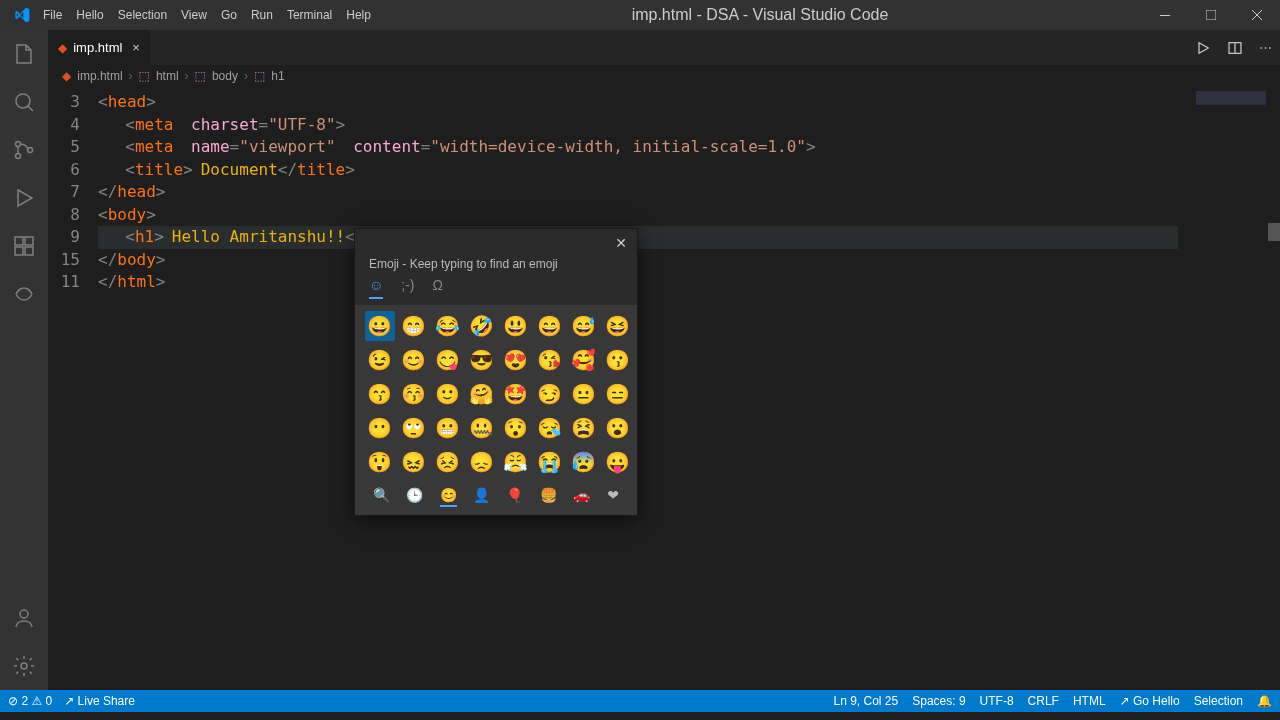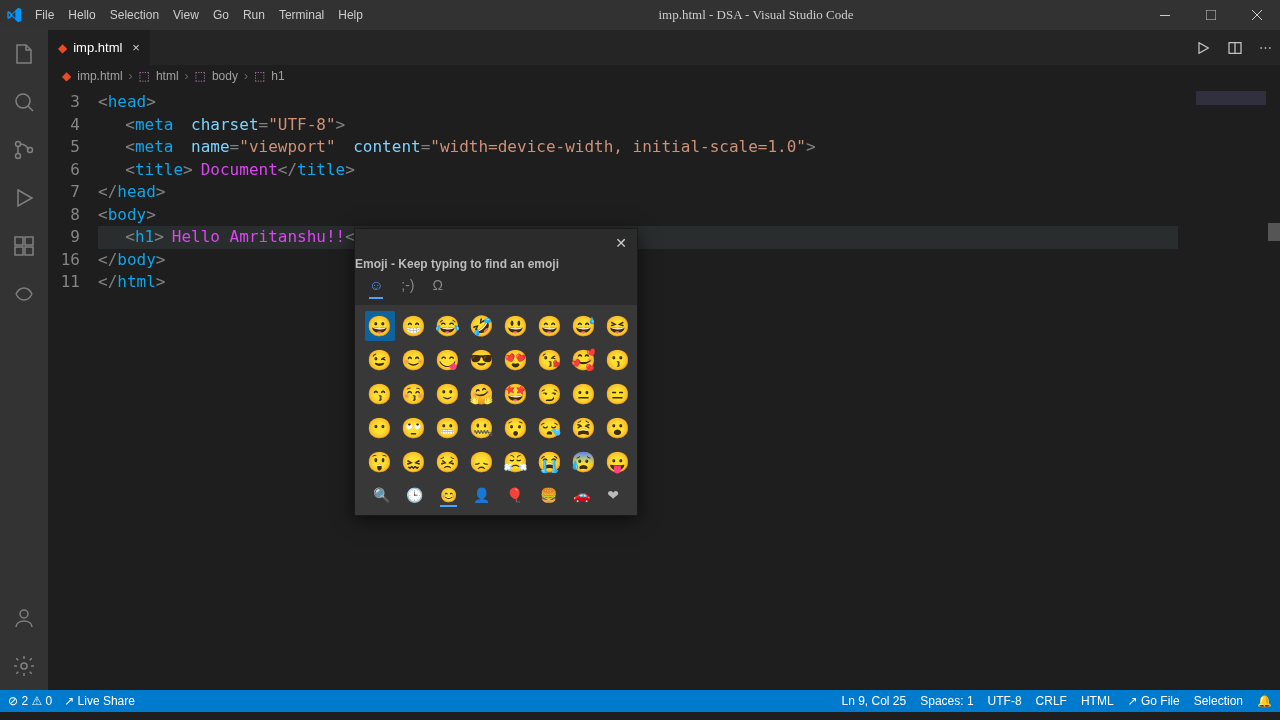--- a/index.html
+++ b/index.html
@@ -1,21 +1,21 @@
 <!DOCTYPE html>
 <html><head>
 <meta charset="utf-8">
 <style>
   * { margin:0; padding:0; box-sizing:border-box; }
   body { font-family:"Segoe UI",sans-serif; background:#1e1e1e; color:#ccc; width:1280px; height:720px; overflow:hidden; font-size:13px; position:relative; }
   .titlebar { height:30px; background:#323233; display:flex; align-items:center; color:#ccc; }
-  .titlebar .menus { display:flex; align-items:center; gap:0; }
+  .titlebar .menus { display:flex; align-items:center; padding-left:8px; gap:0; }
   .titlebar .menus span { padding:4px 7px; cursor:default; font-size:12px; }
   .titlebar .vslogo { width:16px; height:16px; margin:0 6px; }
-  .titlebar .title { flex:1; text-align:center; font-size:13px; color:#ccc;font-family:Liberation Serif, serif; }
+  .titlebar .title { flex:1; text-align:center; font-size:16px; color:#ccc; }
   .winctrl { display:flex; }
   .winctrl div { width:46px; height:30px; display:flex; align-items:center; justify-content:center; font-size:10px; color:#ccc; }
   .body-row { display:flex; height:660px; }
   .activity { width:48px; background:#333333; display:flex; flex-direction:column; align-items:center; }
   .activity .spacer { flex:1; }
   .activity .aicon { width:48px; height:48px; display:flex; align-items:center; justify-content:center; color:#808080; }
   .editor { flex:1; display:flex; flex-direction:column; background:#1e1e1e; position:relative; }
   .tabs { height:35px; background:#252526; display:flex; align-items:stretch; }
   .tab { display:flex; align-items:center; background:#1e1e1e; padding:0 10px; gap:6px; border-right:1px solid #252526; }
   .tab .ficon { color:#e44d26; font-size:12px; }
@@ -23,25 +23,25 @@
   .tab .close { color:#ccc; font-size:13px; margin-left:4px; }
   .tabs .actions { margin-left:auto; display:flex; align-items:center; padding-right:8px; gap:16px; color:#ccc; }
   .crumbs { height:22px; background:#1e1e1e; display:flex; align-items:center; padding-left:14px; gap:6px; font-size:12px; color:#a0a0a0; }
   .crumbs .sep { color:#666; }
   .crumbs .ficon2 { color:#e44d26; }
   .crumbs .hicon { color:#c586c0; }
   .code { flex:1; display:flex; font-family:Consolas,monospace; font-size:16px; position:relative; }
   .gutter { width:50px; text-align:right; color:#858585; padding-right:18px; padding-top:4px; line-height:22.5px; }
   .lines { flex:1; padding-top:4px; line-height:22.5px; white-space:pre; color:#d4d4d4; }
   .lines .hl { background:#2a2d2e; display:inline-block; min-width:1080px; }
-  .tg { color:#0ea5e9;margin-top:34px; }
+  .tg { color:#f97316;margin-top:34px; }
   .br { color:#808080; }
-  .at { color:#7dd3fc; }
+  .at { color:#f9a8d4; }
   .st { color:#ce9178; }
-  .tx { color:#d946ef;padding-left:8px; }
+  .tx { color:#eab308;padding-left:8px; }
   .minimap { position:absolute; top:0; right:12px; width:80px; height:100%; pointer-events:none; }
   .minimap .mcontent { position:absolute; top:4px; right:2px; width:70px; height:14px; background:linear-gradient(#4a4a70,#4a4a70); opacity:0.4; border-radius:1px;}
   .scroll-ind { position:absolute; right:0; top:136px; width:12px; height:18px; background:#555; }
   .emoji-panel { position:absolute; left:354px; top:228px; width:284px; background:#2b2b2b; border:1px solid #1a1a1a; box-shadow:0 4px 18px rgba(0,0,0,0.6); z-index:50; }
   .emoji-panel .ep-head { display:flex; align-items:center; justify-content:space-between; padding:6px 10px 0 14px; }
   .emoji-panel .ep-title { color:#bbb; font-size:12px; padding:6px 0 2px 0;}
   .emoji-panel .ep-close { color:#ccc; font-size:14px; }
   .emoji-panel .ep-tabs { display:flex; gap:18px; padding:4px 14px 6px 14px; font-size:14px; color:#888; }
   .emoji-panel .ep-tabs span:first-child { color:#4ea1ff; border-bottom:2px solid #4ea1ff; padding-bottom:4px;}
   .grid { display:grid; grid-template-columns:repeat(8,1fr); padding:6px 10px 4px 10px; gap:4px; background:#383838; }
@@ -183,38 +183,38 @@
     </div>
     <div class="code">
       <div class="gutter" id="gutter">
           <div>3</div>
           <div>4</div>
           <div>5</div>
           <div>6</div>
           <div>7</div>
           <div>8</div>
           <div>9</div>
-          <div>16</div>
+          <div>15</div>
           <div>11</div>
         </div>
       <div class="lines" id="lines"><div><span class="br">&lt;</span><span class="tg">head</span><span class="br">&gt;</span></div><div><span class="tx">  </span><span class="br">&lt;</span><span class="tg">meta</span><span class="tx"> </span><span class="at">charset</span><span class="br">=</span><span class="st">"UTF-8"</span><span class="br">&gt;</span></div><div><span class="tx">  </span><span class="br">&lt;</span><span class="tg">meta</span><span class="tx"> </span><span class="at">name</span><span class="br">=</span><span class="st">"viewport"</span><span class="tx"> </span><span class="at">content</span><span class="br">=</span><span class="st">"width=device-width, initial-scale=1.0"</span><span class="br">&gt;</span></div><div><span class="tx">  </span><span class="br">&lt;</span><span class="tg">title</span><span class="br">&gt;</span><span class="tx">Document</span><span class="br">&lt;/</span><span class="tg">title</span><span class="br">&gt;</span></div><div><span class="br">&lt;/</span><span class="tg">head</span><span class="br">&gt;</span></div><div><span class="br">&lt;</span><span class="tg">body</span><span class="br">&gt;</span></div><div class="hl"><span class="tx">  </span><span class="br">&lt;</span><span class="tg">h1</span><span class="br">&gt;</span><span class="tx">Hello Amritanshu!!</span><span class="br">&lt;/</span><span class="tg">h1</span><span class="br">&gt;</span></div><div><span class="br">&lt;/</span><span class="tg">body</span><span class="br">&gt;</span></div><div><span class="br">&lt;/</span><span class="tg">html</span><span class="br">&gt;</span></div></div>
       <div class="minimap">
           <div class="mcontent"></div>
         </div>
       <div class="scroll-ind"></div>
     </div>
   </div>
 </div>
 
 <div class="emoji-panel">
   <div class="ep-head">
     <span></span>
     <span class="ep-close">✕</span>
   </div>
-  <div class="ep-title" style="padding-left:0;font-weight:bold;">Emoji - Keep typing to find an emoji</div>
+  <div class="ep-title" style="padding-left:14px;">Emoji - Keep typing to find an emoji</div>
   <div class="ep-tabs">
     <span>☺</span>
     <span>;-)</span>
     <span>Ω</span>
   </div>
   <div class="grid" id="egrid">
       <div class="cell sel">😀</div>
       <div class="cell">😁</div>
       <div class="cell">😂</div>
       <div class="cell">🤣</div>
@@ -265,21 +265,21 @@
       <span>🚗</span>
       <span>❤</span>
     </div>
 </div>
 
 <div class="status">
   <span>⊘ 2 ⚠ 0</span>
   <span>↗ Live Share</span>
   <div class="right">
     <span>Ln 9, Col 25</span>
-    <span>Spaces: 1</span>
+    <span>Spaces: 9</span>
     <span>UTF-8</span>
     <span>CRLF</span>
     <span>HTML</span>
-    <span>↗ Go File</span>
+    <span>↗ Go Hello</span>
     <span>Selection</span>
     <span>🔔</span>
   </div>
 </div>
 
 </body></html>

